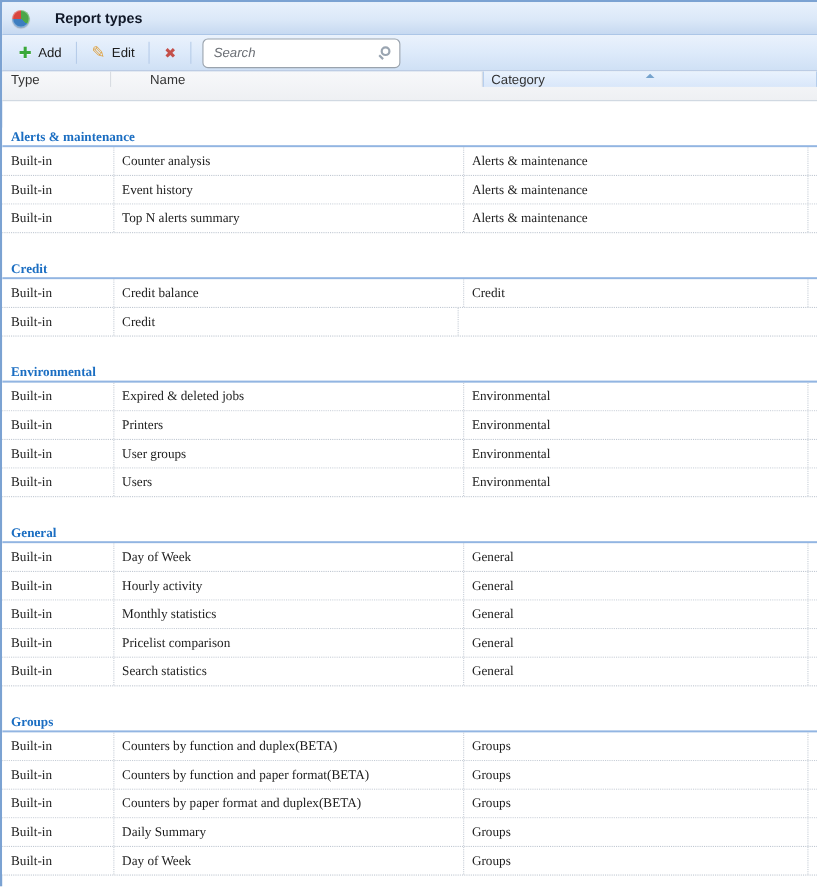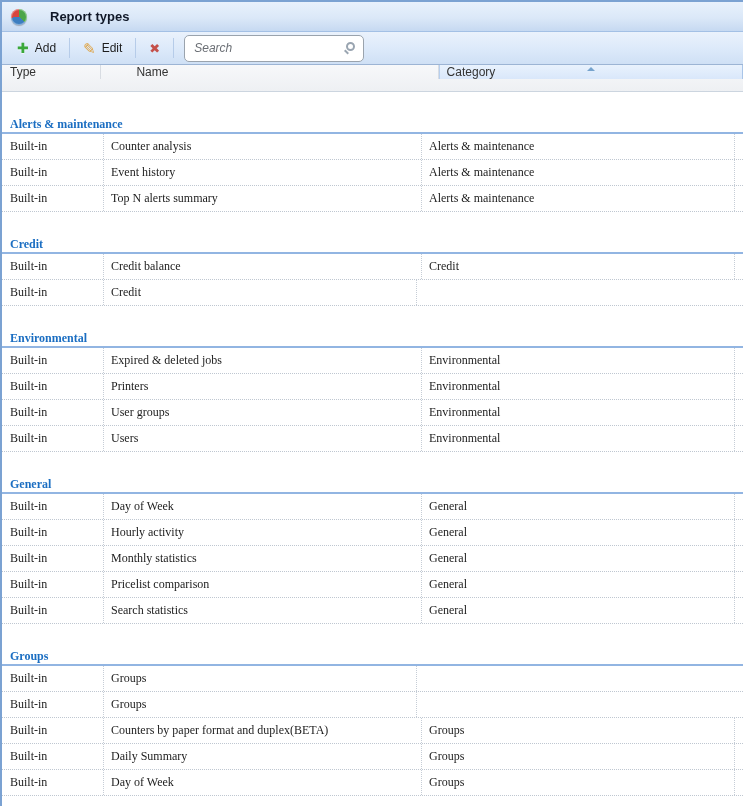--- a/index.html
+++ b/index.html
@@ -311,25 +311,27 @@
       <div class="trow">
         <div class="tcell tcell-type">Built-in</div>
         <div class="tcell tcell-name">Search statistics</div>
         <div class="tcell tcell-category">General</div>
         <div class="row-gutter"></div>
       </div>
       <div class="group-title">Groups</div>
       <div class="group-underline"></div>
       <div class="trow">
         <div class="tcell tcell-type">Built-in</div>
-        <div class="tcell tcell-category">Groups</div>
-        <div class="row-gutter"></div>
-      </div>
-      <div class="trow">
-        <div class="tcell tcell-type">Built-in</div>
+        <div class="tcell tcell-name">Counters by function and duplex(BETA)</div>
+        <div class="tcell tcell-category">Groups</div>
+        <div class="row-gutter"></div>
+      </div>
+      <div class="trow">
+        <div class="tcell tcell-type">Built-in</div>
+        <div class="tcell tcell-name">Counters by function and paper format(BETA)</div>
         <div class="tcell tcell-category">Groups</div>
         <div class="row-gutter"></div>
       </div>
       <div class="trow">
         <div class="tcell tcell-type">Built-in</div>
         <div class="tcell tcell-name">Counters by paper format and duplex(BETA)</div>
         <div class="tcell tcell-category">Groups</div>
         <div class="row-gutter"></div>
       </div>
       <div class="trow">

